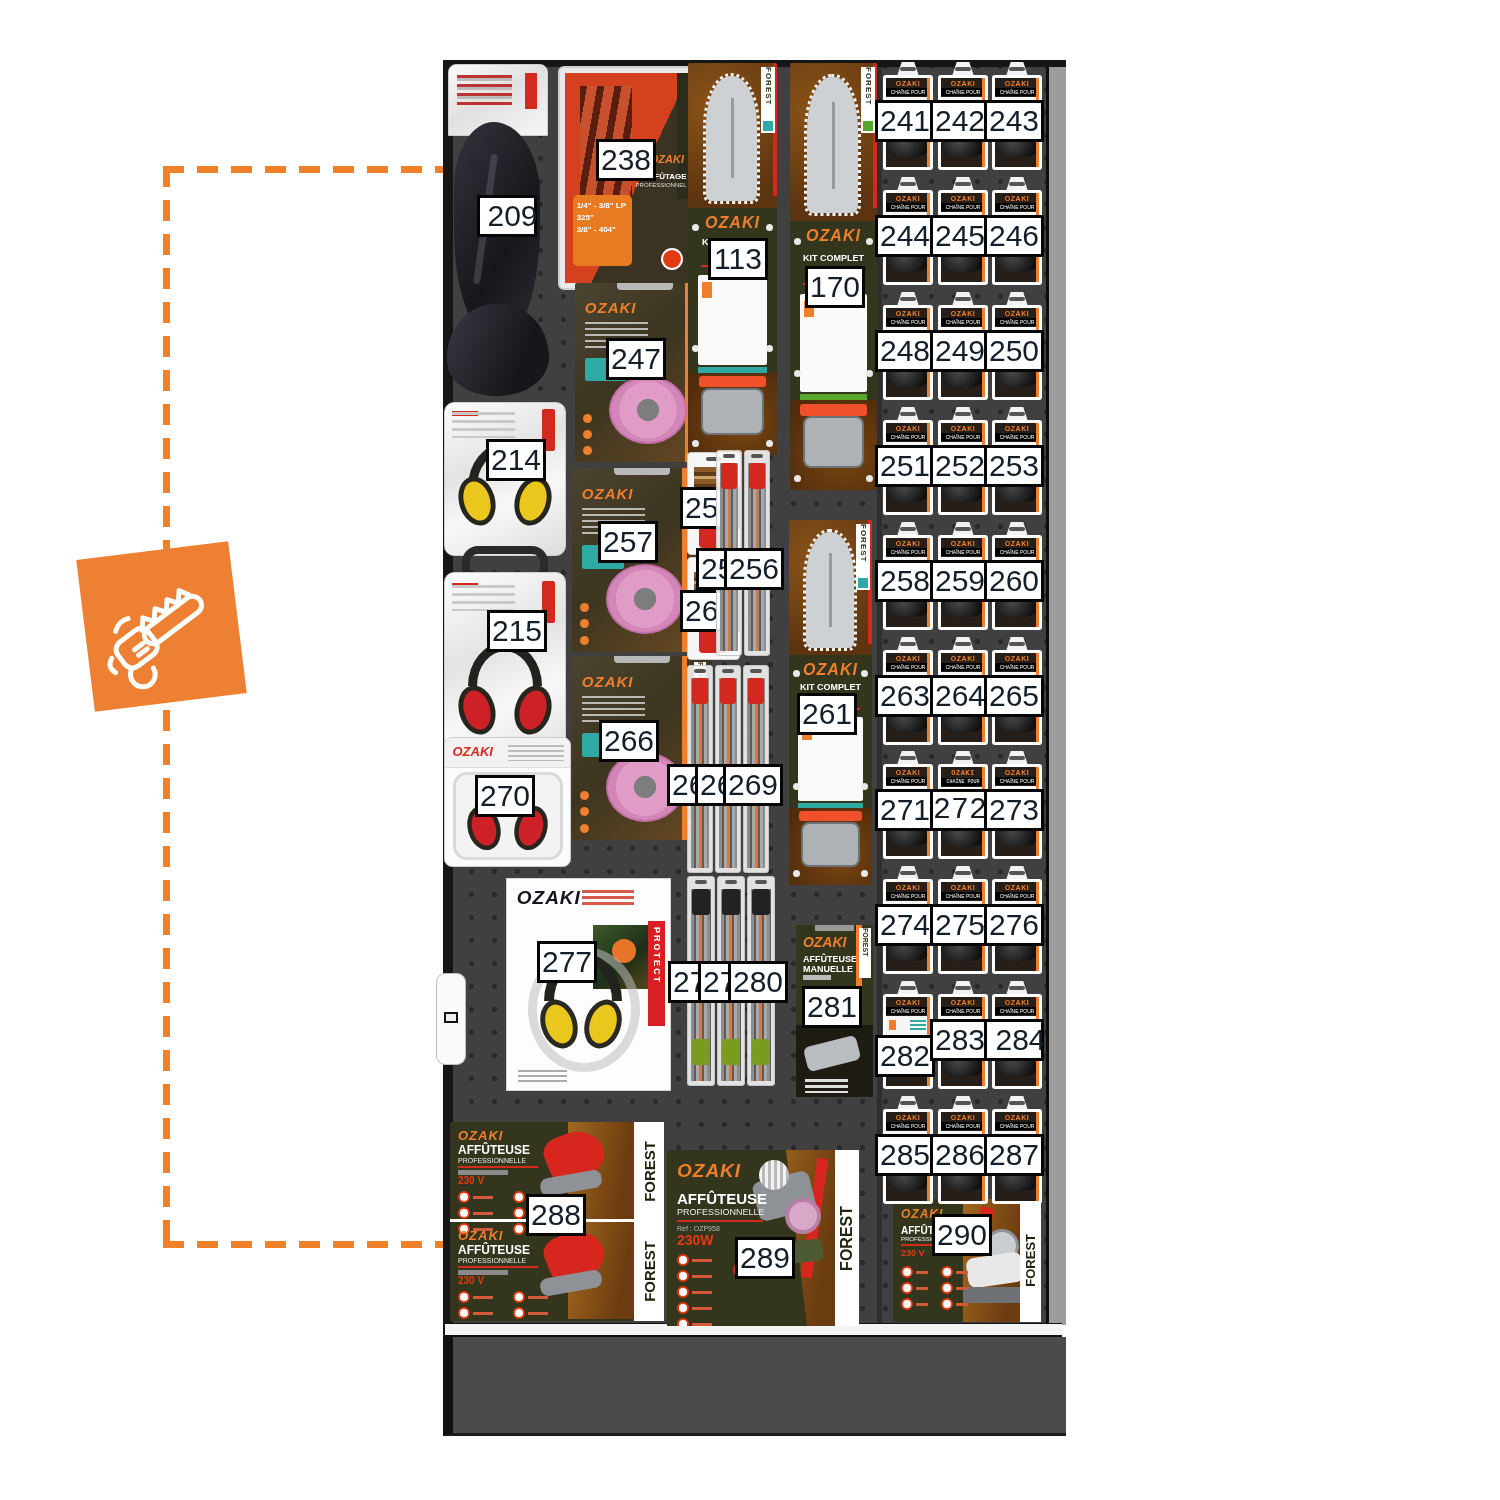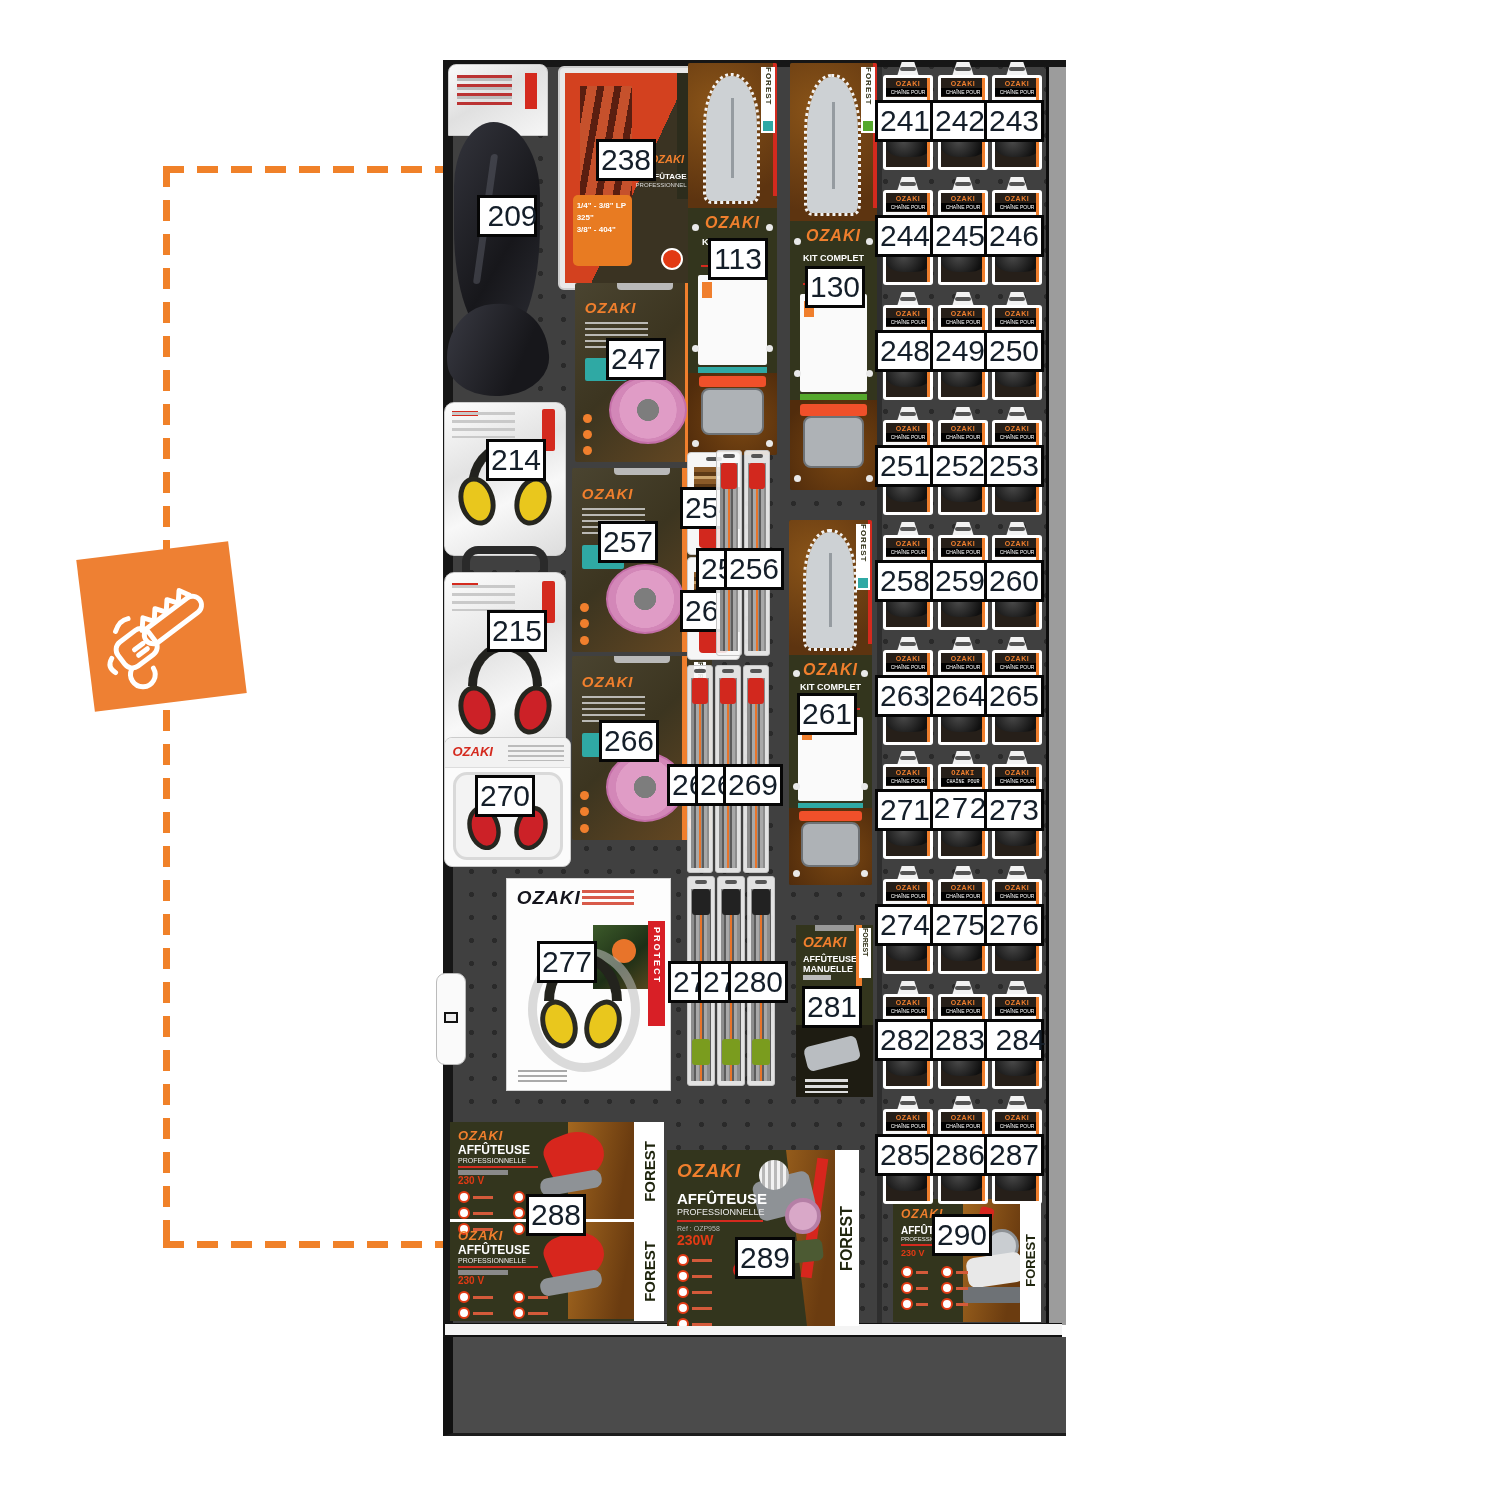--- a/index.html
+++ b/index.html
@@ -458,21 +458,21 @@
         <span class="kc-clamp" data-interactable="false"></span>
         <span class="kc-barend" data-interactable="false"></span>
           </div>
       <span class="kc-dot" style="left:4px;top:41%" data-interactable="false"></span>
       <span class="kc-dot" style="right:4px;top:41%" data-interactable="false"></span>
       <span class="kc-dot" style="left:4px;top:72%" data-interactable="false"></span>
       <span class="kc-dot" style="right:4px;top:72%" data-interactable="false"></span>
       <span class="kc-dot" style="left:4px;bottom:8px" data-interactable="false"></span>
       <span class="kc-dot" style="right:4px;bottom:8px" data-interactable="false"></span>
         </div>
-        <div class="numlabel" data-interactable="false" style="left: 15px; top: 203px;">130</div>
+        <div class="numlabel" data-interactable="false" style="left: 15px; top: 203px;">170</div>
       </div>
       <div class="product" data-interactable="true" style="left: 789px; top: 520px; width: 83px; height: 365px;">
         <div class="kc" data-interactable="false">
       <div class="kc-top" data-interactable="false">
         <span class="kc-bar" data-interactable="false">
               <i></i>
             </span>
           </div>
       <span class="kc-redstripe" data-interactable="false"></span>
       <span class="kc-forest" data-interactable="false">
@@ -1247,21 +1247,21 @@
         <div class="cc-line" data-interactable="false">CHAÎNE POUR</div>
         <div class="cc-panel" data-interactable="false">
               <span class="cc-seven"></span>
               <span class="cc-marks"></span>
             </div>
         <div class="cc-band" style="background:#2d9fd8" data-interactable="false"></div>
         <div class="cc-chain" data-interactable="false"></div>
         <span class="cc-edge" data-interactable="false"></span>
           </div>
         </div>
-        <div class="numlabel" data-interactable="false" style="left: -8px; top: 38px; text-align: center;">282</div>
+        <div class="numlabel" data-interactable="false" style="left: -8px; top: 54px; text-align: center;">282</div>
       </div>
       <div class="product" data-interactable="true" style="left: 938px; top: 981px; width: 50px; height: 108px;">
         <div class="cc-tab" data-interactable="false">
           <i class="cc-slot"></i>
         </div>
       <div class="cc-body" data-interactable="false">
           <div class="cc-in">
         <div class="cc-brand" data-interactable="false">OZAKI</div>
         <div class="cc-line" data-interactable="false">CHAÎNE POUR</div>
         <div class="cc-panel" data-interactable="false">

